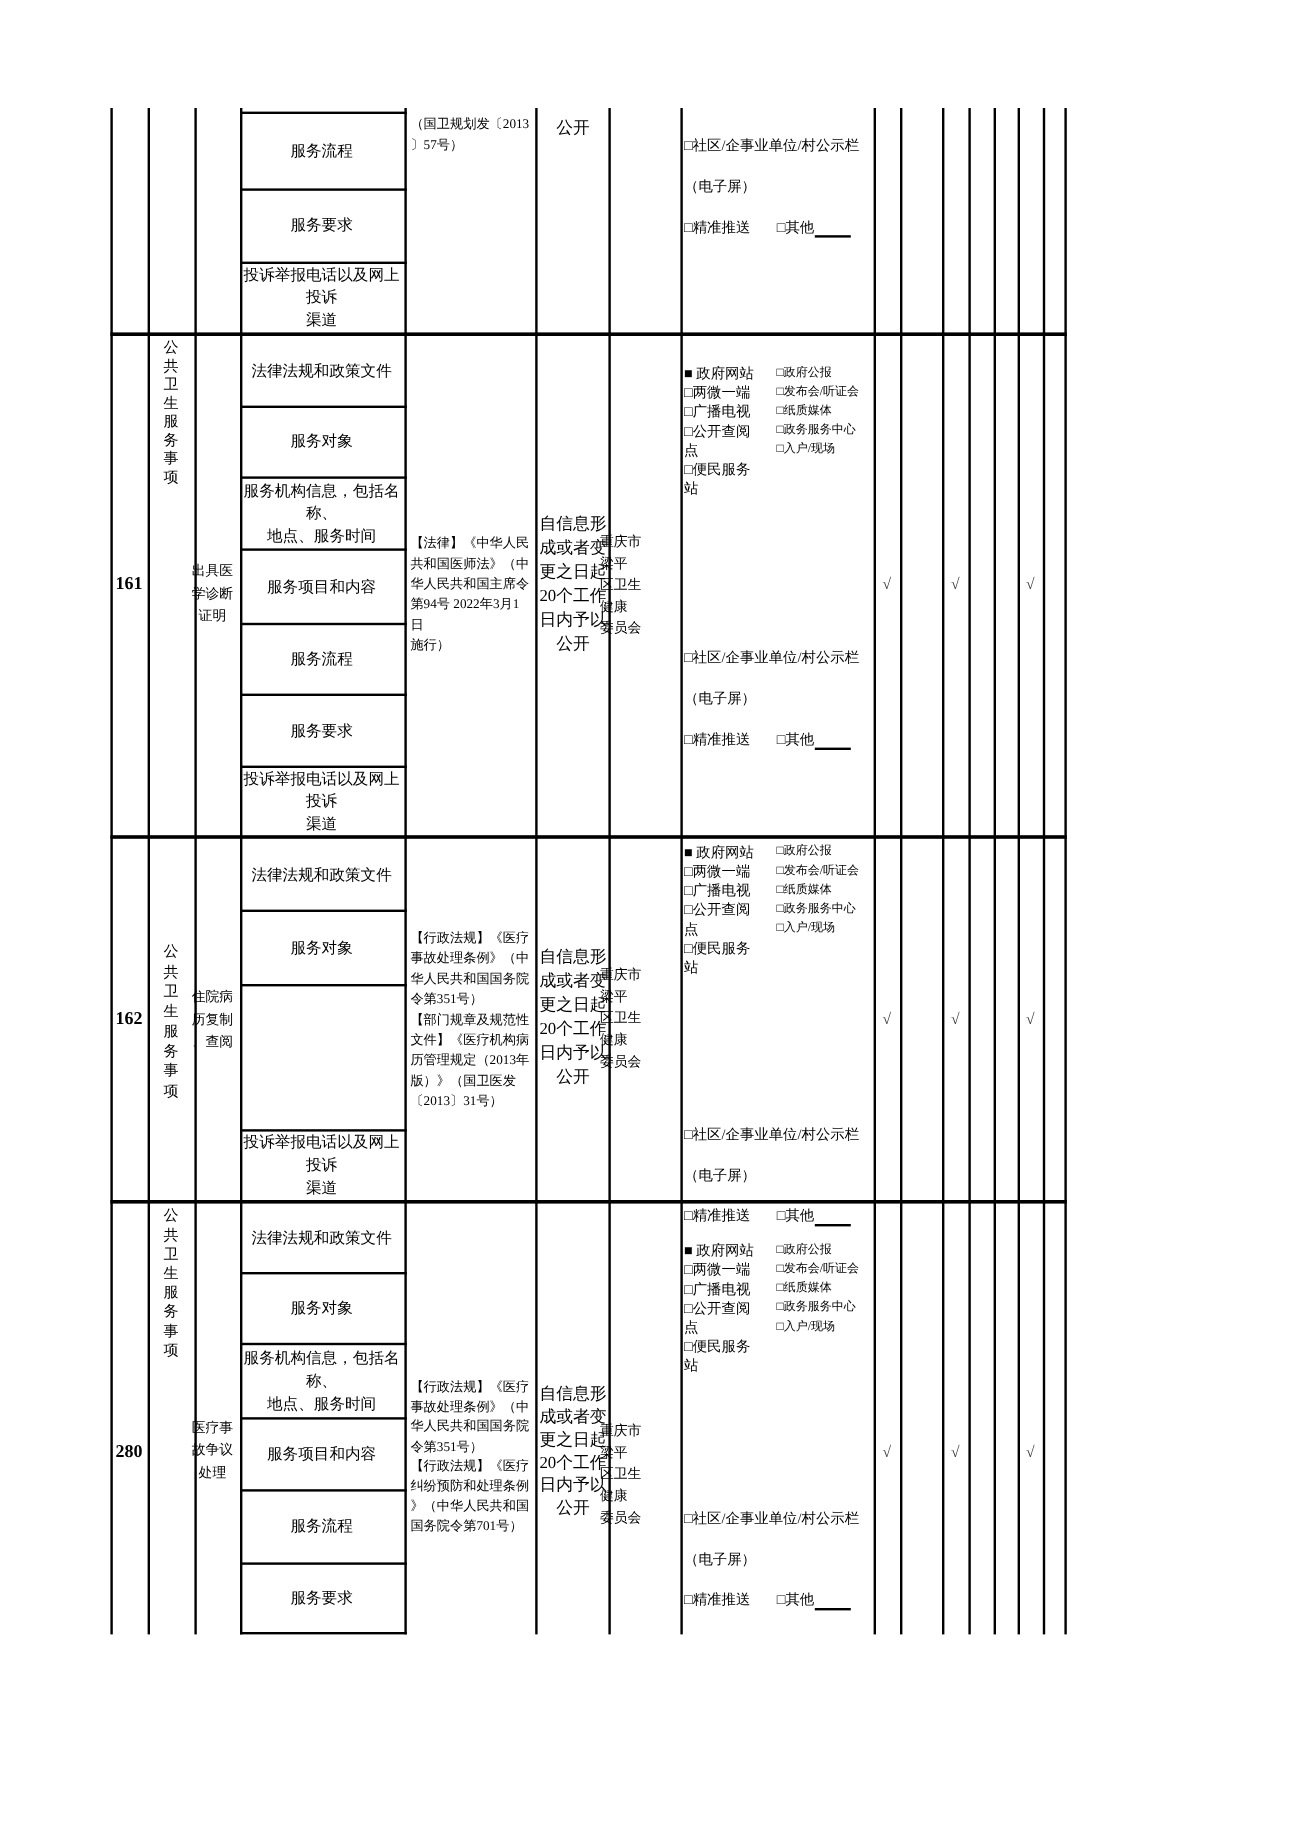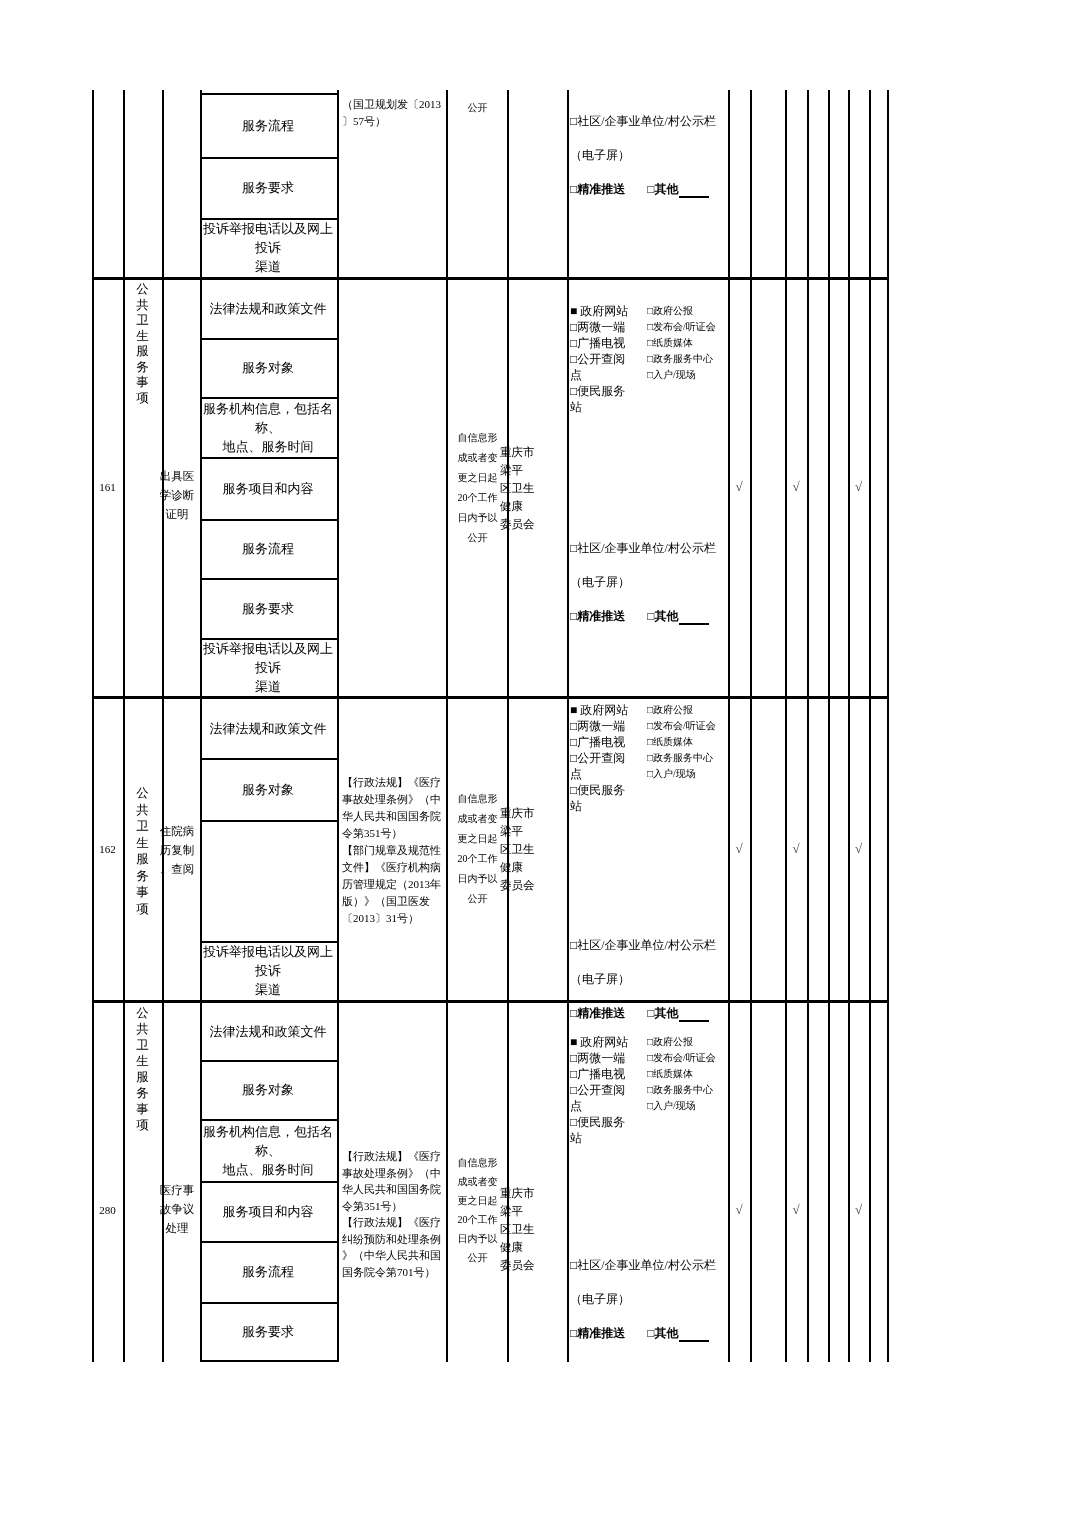--- a/index.html
+++ b/index.html
@@ -13,30 +13,30 @@
   .hl{position:absolute;height:2px;background:#000;}
   .hl.grp{height:3px;left:0;width:797px;}
   .hl.sub{left:108px;width:139px;}
   
   .cc{position:absolute;left:108px;width:136px;display:flex;align-items:center;justify-content:center;
       text-align:center;font-size:13px;line-height:19px;white-space:pre-line;}
   
   .fc{position:absolute;display:flex;align-items:center;justify-content:center;
       text-align:center;white-space:pre-line;}
   .blk{position:absolute;white-space:pre-line;}
-  .num{left:0;width:31px;font-size:11px;line-height:17px;text-align:center;}
+  .num{left:0;width:31px;font-size:15px;line-height:17px;text-align:center;font-weight:bold;}
   .cat{left:31px;width:39px;font-size:12.5px;text-align:center;}
   .itm{left:66px;width:38px;font-size:11.5px;line-height:19px;text-align:center;}
   .bas{left:250px;width:101px;font-size:11px;line-height:17px;text-align:left;}
-  .ddl{left:356px;width:59px;font-size:10px;line-height:20px;text-align:center;}
+  .ddl{left:356px;width:59px;font-size:14px;line-height:20px;text-align:center;}
   .agc{left:408px;width:36px;font-size:11.5px;line-height:18px;text-align:left;}
   .ch1l{left:478px;width:76px;font-size:12px;line-height:16px;}
   .ch1r{left:555px;width:80px;font-size:10px;line-height:16px;}
   .ch2{left:478px;width:156px;font-size:12px;line-height:17px;}
-  .ch2 .r3{display:flex;align-items:flex-end;font-weight:bold;}
+  .ch2 .r3{display:flex;align-items:flex-end;}
   .ch2 .gap{width:22px;}
   .blank{display:inline-block;width:30px;height:13px;border-bottom:2.5px solid #000;}
   .ck{position:absolute;font-size:13px;line-height:20px;height:20px;text-align:center;color:#3a3a3a;}
 </style>
 </head>
 <body>
 
 <div class="tbl">
 
   <div class="vl" style="left:0"></div>
@@ -106,20 +106,25 @@
 证明</div>
   <div class="cc" style="top:189px;height:59px">法律法规和政策文件</div>
   <div class="cc" style="top:248px;height:59px">服务对象</div>
   <div class="cc" style="top:307px;height:60px">服务机构信息，包括名称、
 地点、服务时间</div>
   <div class="cc" style="top:367px;height:62px">服务项目和内容</div>
   <div class="cc" style="top:429px;height:59px">服务流程</div>
   <div class="cc" style="top:488px;height:60px">服务要求</div>
   <div class="cc" style="top:548px;height:58px">投诉举报电话以及网上投诉
 渠道</div>
+  <div class="blk bas" style="top:355px">【法律】《中华人民
+共和国医师法》（中
+华人民共和国主席令
+第94号 2022年3月1日
+施行）</div>
   <div class="fc ddl" style="top:188px;height:419px">自信息形
 成或者变
 更之日起
 20个工作
 日内予以
 公开</div>
   <div class="fc agc" style="top:188px;height:419px">重庆市梁平
 区卫生健康
 委员会</div>
   <div class="blk ch1l" style="top:213px">■ 政府网站

